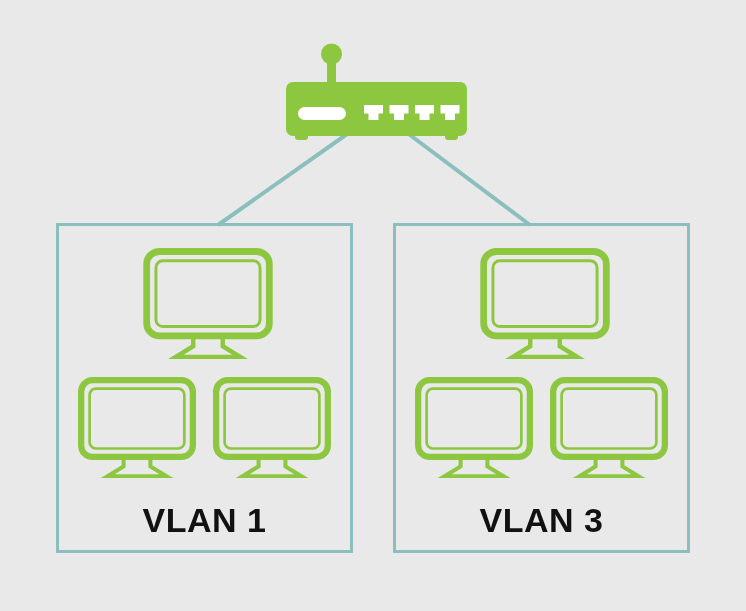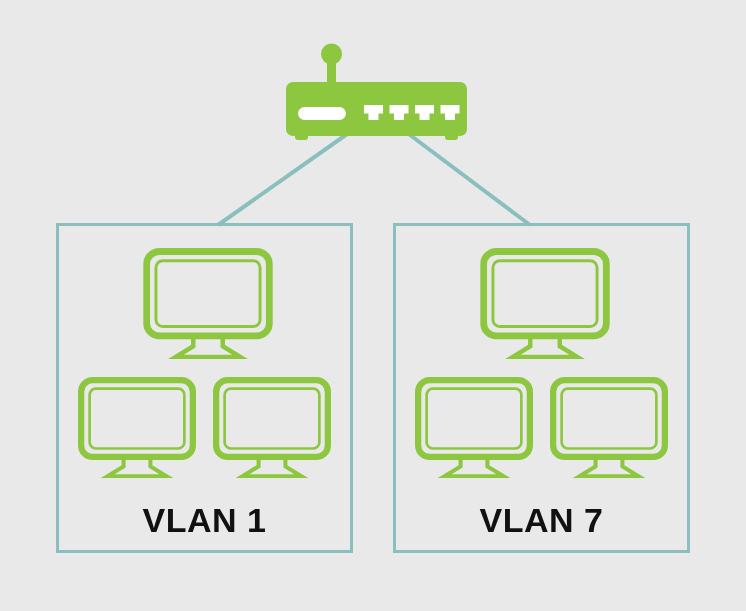--- a/index.html
+++ b/index.html
@@ -86,16 +86,16 @@
   <div class="vlan-box right">
     <svg class="monitor monitor-top" viewBox="0 0 132 113">
         <use href="#monitor-symbol"></use>
       </svg>
     <svg class="monitor monitor-bl" viewBox="0 0 132 113">
         <use href="#monitor-symbol"></use>
       </svg>
     <svg class="monitor monitor-br" viewBox="0 0 132 113">
         <use href="#monitor-symbol"></use>
       </svg>
-    <div class="vlan-label">VLAN 7</div>
+    <div class="vlan-label">VLAN 3</div>
   </div>
 
 </div>
 
 </body></html>

